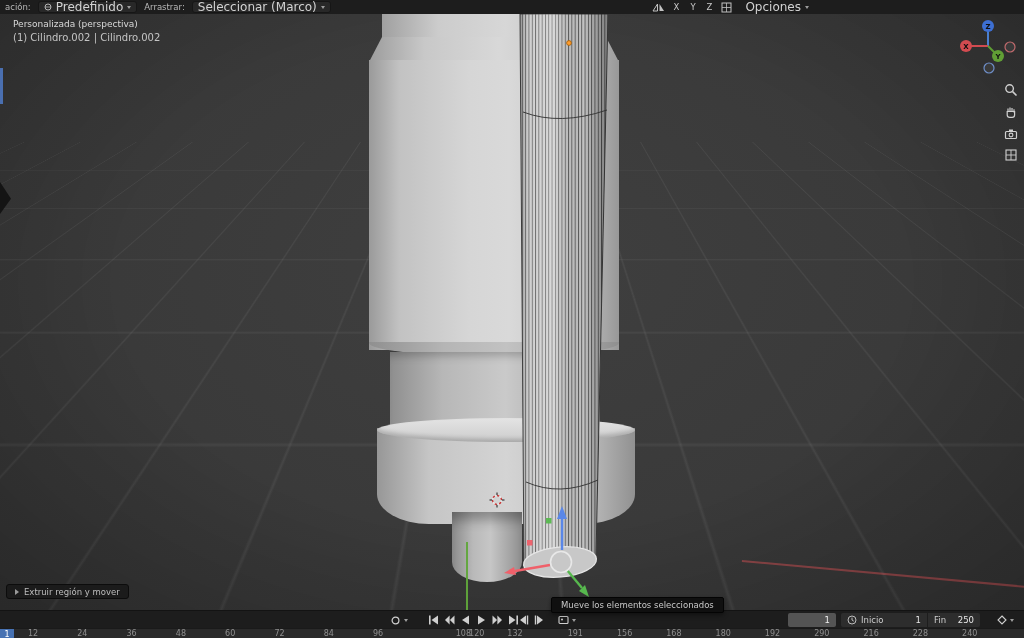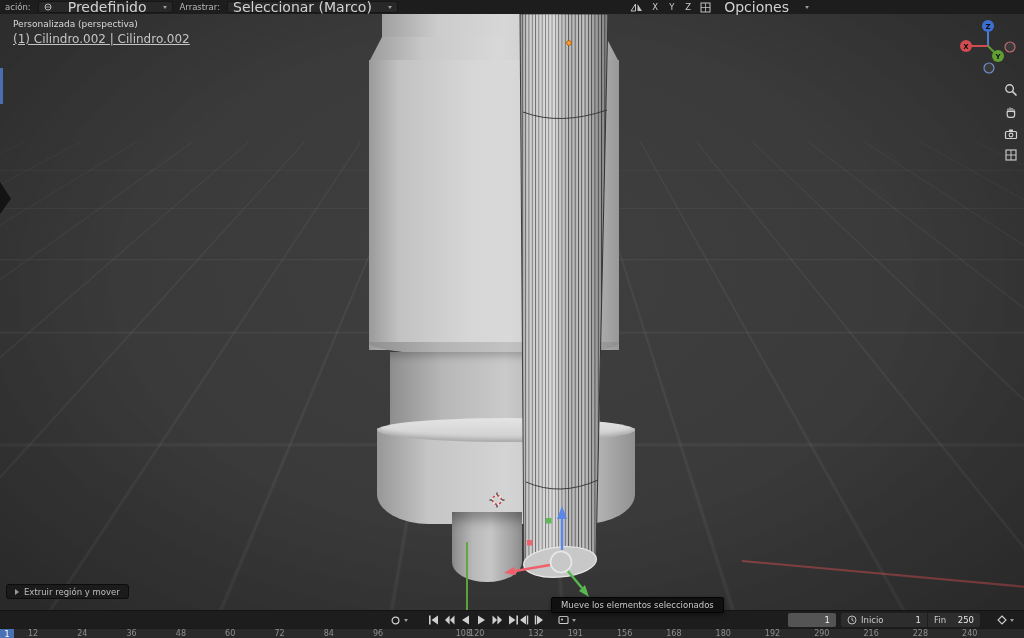--- a/index.html
+++ b/index.html
@@ -4,40 +4,40 @@
 <style>
   * { margin:0; padding:0; box-sizing:border-box; }
   html,body { width:1024px; height:638px; overflow:hidden; background:#1d1d1d;
     font-family:"DejaVu Sans","Liberation Sans",sans-serif; }
 
   
   .topbar { position:absolute; top:0; left:0; width:820px; height:14px; background:#1d1d1d;
     display:flex; align-items:center; justify-content:space-between; padding:0 5px; z-index:200; }
   .h-group { display:flex; align-items:center; gap:7px; }
   .h-label { font-size:8.5px; color:#b8b8b8; white-space:nowrap; }
-  .chip { display:flex; align-items:center; gap:16px; background:#282828; border:1px solid #161616;
-    border-radius:3px; height:12px; padding:0 5px; font-size:14px; color:#d2d2d2; white-space:nowrap; cursor:default;text-align:right; }
+  .chip { display:flex; align-items:center; gap:4px; background:#282828; border:1px solid #161616;
+    border-radius:3px; height:12px; padding:0 5px; font-size:12px; color:#d2d2d2; white-space:nowrap; cursor:default;text-align:right; }
   .chev { width:0; height:0; border-left:2.5px solid transparent; border-right:2.5px solid transparent;
     border-top:3px solid #9c9c9c; display:inline-block; }
   .axis-letter { font-size:8.5px; color:#c9c9c9; padding:0 2px; }
   .hicon { display:flex; align-items:center; }
 
   
   .viewport { position:absolute; top:14px; left:0; width:1024px; height:596px; overflow:hidden;
     background:radial-gradient(ellipse at 50% 42%, #3f3f3f 0%, #3a3a3a 55%, #323232 100%); }
   .grid { position:absolute; left:-200px; top:128px; width:1424px; height:950px; z-index:1;
     background-image:
       repeating-linear-gradient(90deg, rgba(255,255,255,0.06) 0 1px, transparent 1px 56px),
       repeating-linear-gradient(0deg, rgba(255,255,255,0.05) 0 1px, transparent 1px 56px);
     transform:perspective(430px) rotateX(62deg); transform-origin:50% 0; }
   .vignette { position:absolute; inset:0; z-index:3; pointer-events:none;
     background:radial-gradient(ellipse at 50% 45%, rgba(0,0,0,0) 55%, rgba(0,0,0,0.18) 100%); }
 
   .view-label { position:absolute; left:13px; top:5px; font-size:9px; color:#d9d9d9; z-index:90; }
-  .obj-label  { position:absolute; left:13px; top:18px; font-size:12px; color:#c4c4c4; z-index:90;text-decoration:underline; }
+  .obj-label  { position:absolute; left:13px; top:18px; font-size:10px; color:#c4c4c4; z-index:90; }
 
   .left-strip { position:absolute; left:0; top:54px; width:3px; height:36px; background:#4a6fb0; z-index:6; }
   .left-wedge { position:absolute; left:0; top:168px; width:11px; height:32px; background:#141414; z-index:15;
     clip-path:polygon(0 0, 100% 52%, 0 100%); }
 
   
   .axis-x-line { position:absolute; left:742px; top:546px; width:300px; height:2px;
     background:rgba(205,80,84,0.55); transform:rotate(5.2deg); transform-origin:0 0; z-index:2; }
   .axis-y-line { position:absolute; left:466px; top:528px; width:2px; height:70px;
     background:rgba(96,166,58,0.95); z-index:30; }
@@ -381,21 +381,21 @@
       <span class="ruler-num" style="left: 18px;">12</span>
       <span class="ruler-num" style="left: 67.3px;">24</span>
       <span class="ruler-num" style="left: 116.6px;">36</span>
       <span class="ruler-num" style="left: 165.9px;">48</span>
       <span class="ruler-num" style="left: 215.2px; text-align: center;">60</span>
       <span class="ruler-num" style="left: 264.5px;">72</span>
       <span class="ruler-num" style="left: 313.8px;">84</span>
       <span class="ruler-num" style="left: 363.1px;">96</span>
       <span class="ruler-num" style="left: 412.4px; margin-left: 36px;">108</span>
       <span class="ruler-num" style="left: 461.7px;">120</span>
-      <span class="ruler-num" style="left: 521px;">132</span>
+      <span class="ruler-num" style="left: 500px;">132</span>
       <span class="ruler-num" style="left: 560.3px;">191</span>
       <span class="ruler-num" style="left: 609.6px;">156</span>
       <span class="ruler-num" style="left: 658.9px;">168</span>
       <span class="ruler-num" style="left: 708.2px;">180</span>
       <span class="ruler-num" style="left: 757.5px;">192</span>
       <span class="ruler-num" style="left: 806.8px;">290</span>
       <span class="ruler-num" style="left: 856.1px;">216</span>
       <span class="ruler-num" style="left: 905.4px;">228</span>
       <span class="ruler-num" style="left: 954.7px;">240</span>
     </div>

